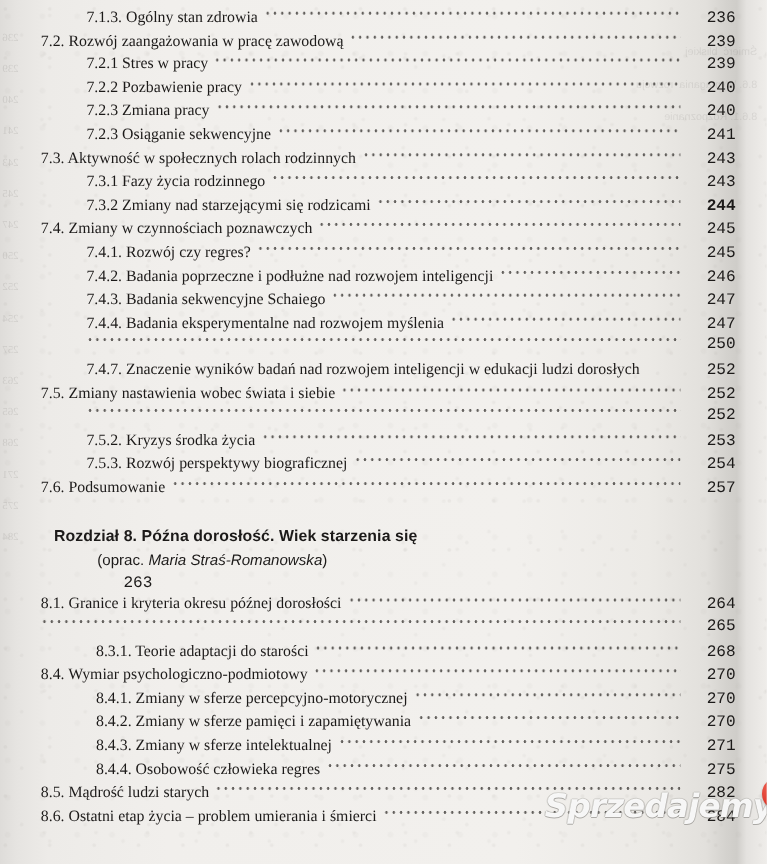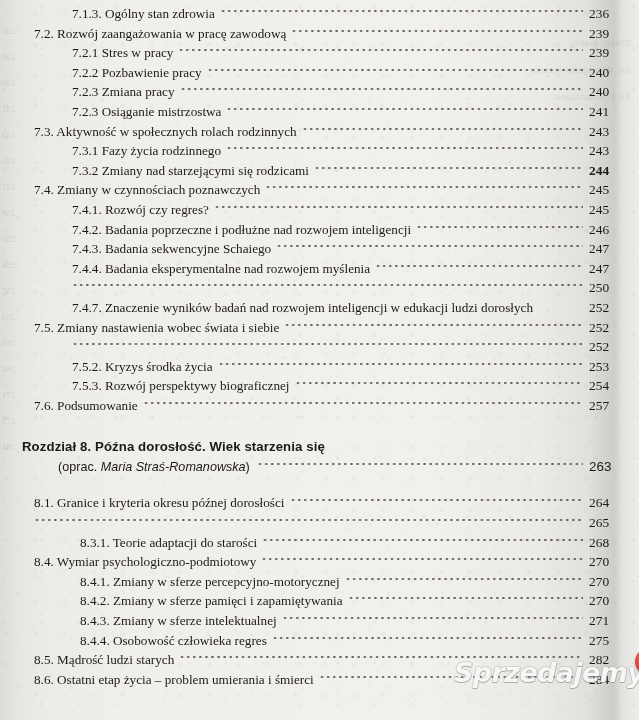--- a/index.html
+++ b/index.html
@@ -93,52 +93,56 @@
     background-image: radial-gradient(circle, #3b3835 0 0.9px, transparent 1.3px);
     background-size: 6.1px 12px;
     background-position: left bottom;
     background-repeat: repeat-x;
     opacity: .78;
   }
   .leader.off { background-image: none; }
   .page {
     flex: 0 0 auto;
     width: 40px;
+    text-align: right;
     padding-left: 6px;
-    padding-right: 10px;
+    padding-right: 26px;
     font-size: 13.4px;
+    font-family: Liberation Mono, monospace;
   }
   .page.bold { font-weight: bold; }
 
   
   .lvl1 { padding-left: 34px; }
   .lvl2 { padding-left: 72px; }
   .lvl2b { padding-left: 80px; }
 
   
   .chapter {
     margin-top: 22px;
     font-family: "Liberation Sans", "DejaVu Sans", sans-serif;
+    margin-left: 23px;
   }
   .chapter-title {
     font-weight: bold;
     font-size: 13.2px;
     line-height: 20px;
     padding-left: 22px;
     letter-spacing: .1px;
   }
   .chapter-credit-row {
     display: flex;
     align-items: baseline;
     font-family: "Liberation Sans", "DejaVu Sans", sans-serif;
     font-size: 12.6px;
     line-height: 20px;
     height: 22px;
     padding-left: 58px;
     white-space: nowrap;
+    flex-direction: column;
   }
   .chapter-credit-row .label { padding-right: 7px; }
   .credit-name { font-style: italic; }
   .chapter-spacer { height: 14px; }
 
   
   #watermark {
     position: absolute;
     left: 454px;
     top: 658px;
@@ -230,21 +234,21 @@
           <span class="label">7.2.2  Pozbawienie pracy</span>
           <span class="leader"></span>
           <span class="page">240</span>
         </div>
         <div class="row lvl2">
           <span class="label">7.2.3  Zmiana pracy</span>
           <span class="leader"></span>
           <span class="page">240</span>
         </div>
         <div class="row lvl2">
-          <span class="label">7.2.3  Osiąganie mistrzostwa</span>
+          <span class="label">7.2.3  Osiąganie sekwencyjne</span>
           <span class="leader"></span>
           <span class="page">241</span>
         </div>
         <div class="row lvl1">
           <span class="label">7.3. Aktywność w społecznych rolach rodzinnych</span>
           <span class="leader"></span>
           <span class="page">243</span>
         </div>
         <div class="row lvl2">
           <span class="label">7.3.1  Fazy życia rodzinnego</span>

